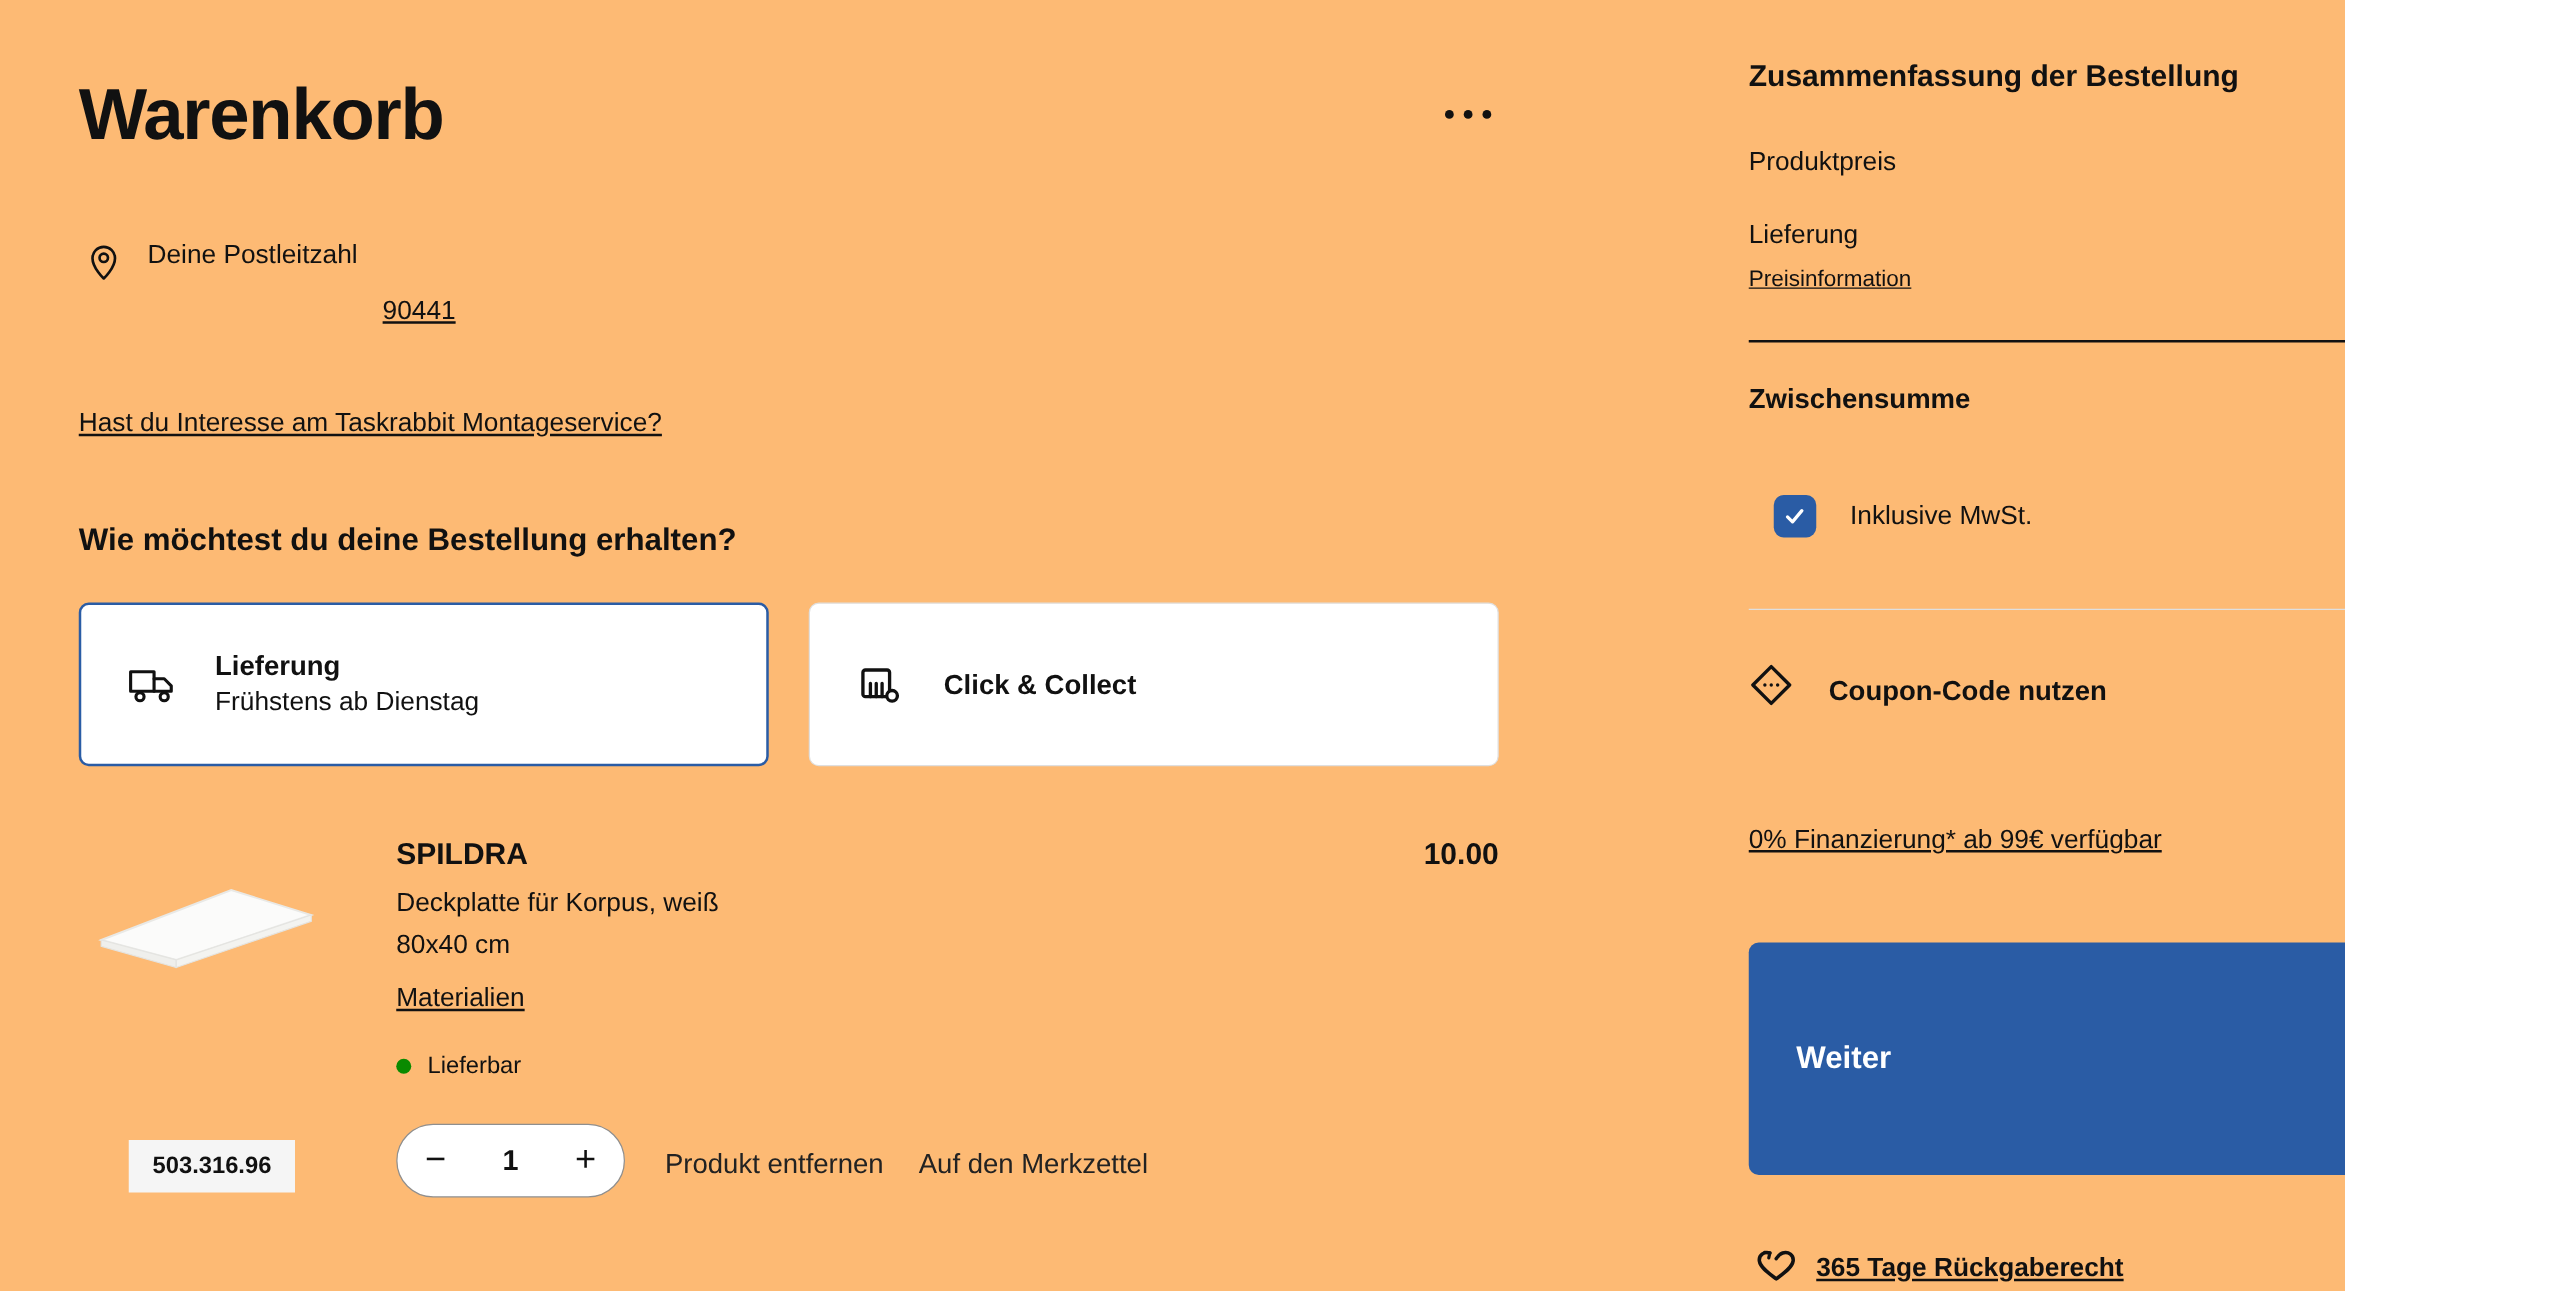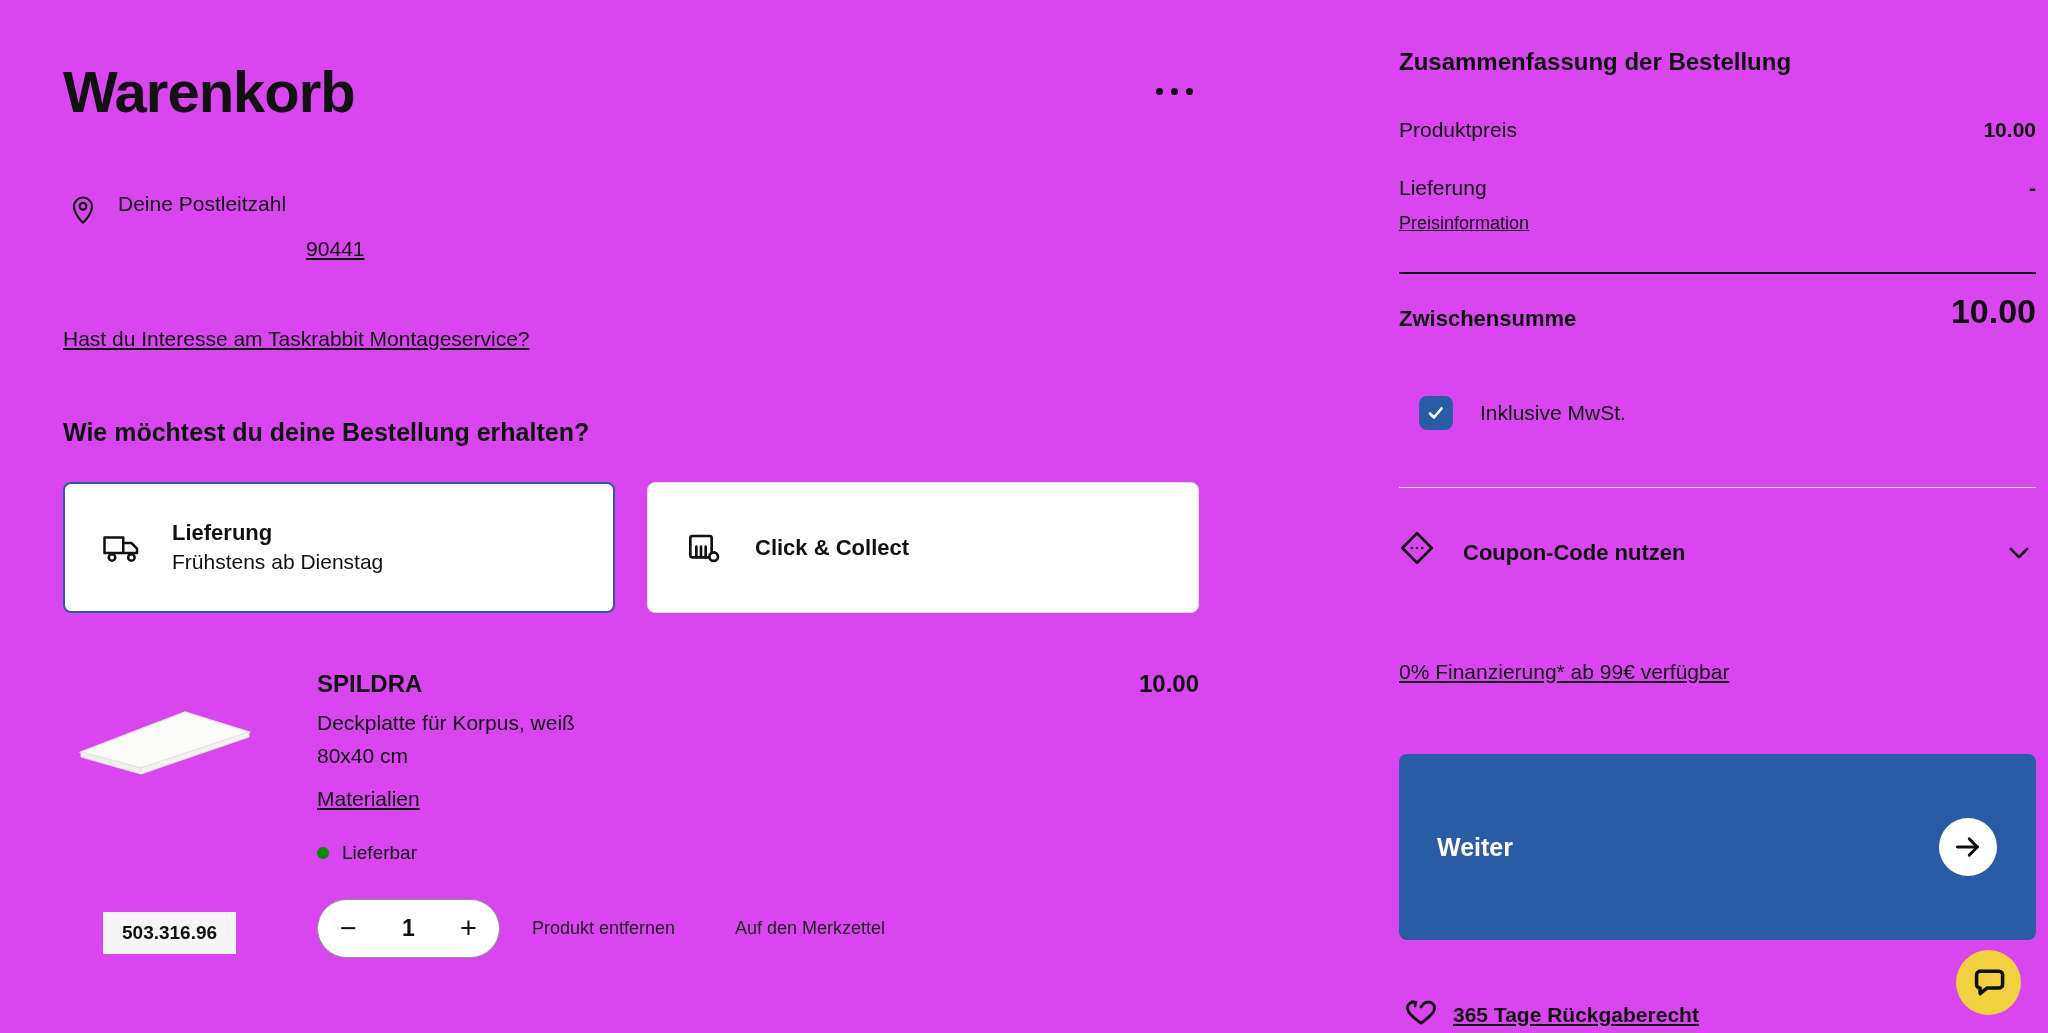--- a/index.html
+++ b/index.html
@@ -1,18 +1,18 @@
 <!DOCTYPE html>
 <html style="--accent-blue: #2a5ca5; --ikea-yellow: #f1d140; --status-green: #0a8a00;"><head>
 <meta charset="utf-8">
 <style>
   * { margin:0; padding:0; box-sizing:border-box; }
   html,body { background:#fff; }
   body { font-family:"Liberation Sans", sans-serif; color:#111; }
-  .page { position:relative; width:2048px; height:1033px; background:#d946ef; overflow:hidden; }
+  .page { position:relative; width:1876px; height:1033px; background:#fdba74; overflow:hidden; }
 
   
   .page-title { position:absolute; left:63px; top:58px; font-size:58px; font-weight:700; letter-spacing:-1px; }
   .more-btn { position:absolute; left:1148px; top:80px; display:flex; gap:8px; padding:8px; cursor:pointer; background:none; border:none; }
   .more-btn .dot { width:7px; height:7px; border-radius:50%; background:#111; }
 
   .location-row { position:absolute; left:68px; top:192px; display:flex; align-items:flex-start; gap:20px; font-size:21px; }
   .location-row .pin { width:30px; height:34px; }
   .postal-link { text-decoration:underline; color:#111; cursor:pointer;margin-top:45px; }
 
@@ -38,21 +38,21 @@
   .avail-row { position:absolute; left:317px; top:842px; display:flex; align-items:center; gap:13px; font-size:19px; }
   .avail-dot { width:12px; height:12px; border-radius:50%; background:var(--status-green); }
 
   .article-badge { position:absolute; left:103px; top:912px; background:#f5f5f5; padding:10px 19px; font-size:19px; font-weight:700; }
 
   .stepper { position:absolute; left:317px; top:899px; width:183px; height:59px; border:1px solid #8f8f8f; border-radius:30px;
              display:flex; align-items:center; justify-content:space-between; padding:0 22px; background:#fff; }
   .stepper .step-btn { border:none; background:none; font-size:29px; font-weight:500; line-height:1; cursor:pointer; color:#111; padding:0; }
   .stepper .qty { font-size:23px; font-weight:700; }
 
-  .row-link { position:absolute; top:918px; font-size:18px; color:#222; cursor:pointer; }
+  .row-link { position:absolute; top:918px; font-size:22px; color:#222; cursor:pointer; }
   .remove-link { left:532px; }
   .wishlist-link { left:735px; }
 
   
   .summary { position:absolute; left:1399px; top:0; width:637px; height:1033px; }
   .sum-title { position:absolute; top:48px; left:0; font-size:24px; font-weight:700; }
   .sum-row-label { position:absolute; left:0; font-size:21px; }
   .sum-row-value { position:absolute; right:0; font-size:21px; font-weight:700; text-align:right; }
   .r1 { top:118px; } .r2 { top:176px; }
   .priceinfo-link { position:absolute; left:0; top:213px; font-size:18px; text-decoration:underline; color:#111; cursor:pointer; }

